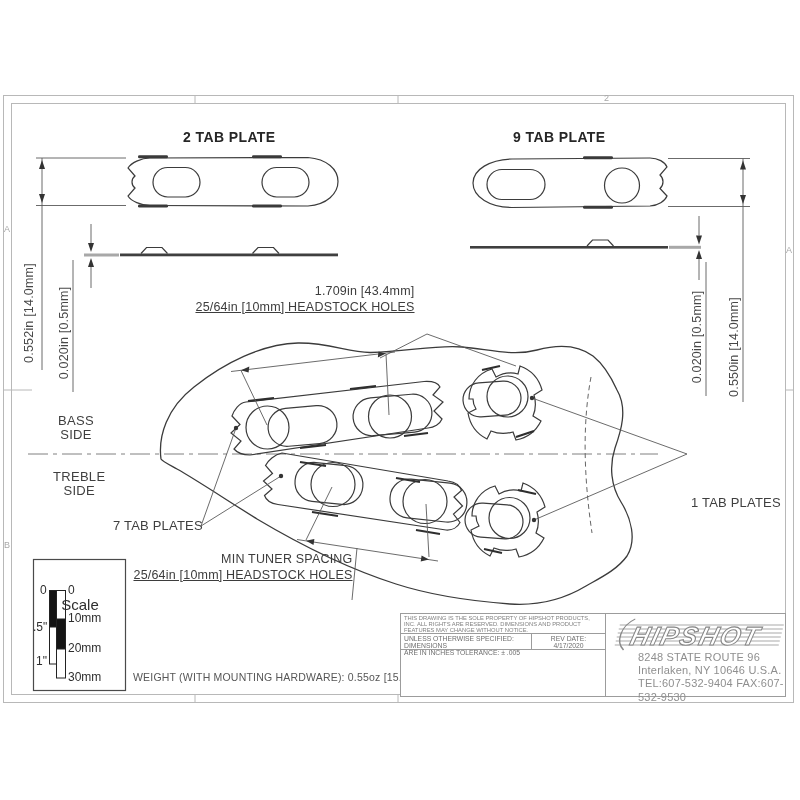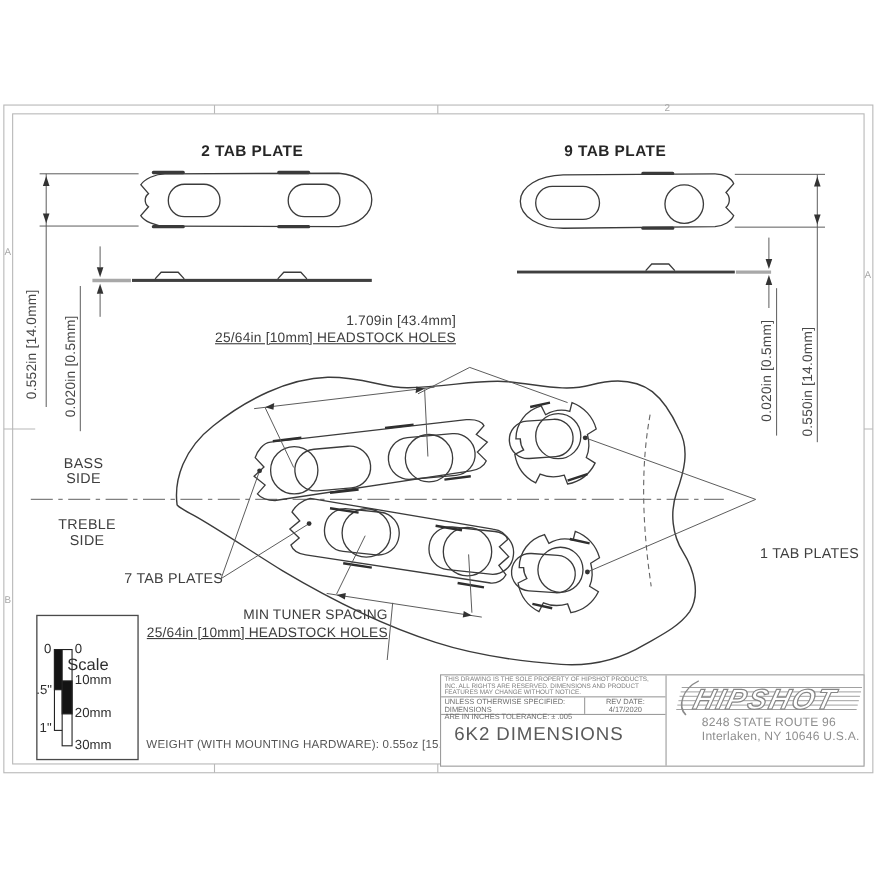--- a/index.html
+++ b/index.html
@@ -251,37 +251,37 @@
       <div id="tb-specrow">
         <div id="tb-spec">
           <div>UNLESS OTHERWISE SPECIFIED: DIMENSIONS</div>
           <div>ARE IN INCHES TOLERANCE:  ± .005</div>
         </div>
         <div id="tb-rev">
           <div>REV DATE:</div>
           <div>4/17/2020</div>
         </div>
       </div>
-      <div id="tb-title">6K2 DIMENSIONS</div>
     </div>
     <div id="tb-right">
       <svg id="tb-logo" width="172" height="36" viewBox="0 0 172 36">
         <g transform="skewX(-14) translate(8,0)">
           <g stroke="#9a9a9a" stroke-width="0.8">
             <line x1="2" y1="9" x2="166" y2="9"></line>
             <line x1="2" y1="13" x2="166" y2="13"></line>
             <line x1="2" y1="17" x2="166" y2="17"></line>
             <line x1="2" y1="21" x2="166" y2="21"></line>
             <line x1="2" y1="25" x2="166" y2="25"></line>
             <line x1="2" y1="29" x2="166" y2="29"></line>
           </g>
           <path d="M16,3 C3,10 2,26 12,34" stroke="#8a8a8a" stroke-width="1.4" fill="none"></path>
           <text x="16" y="29" font-family="'Liberation Sans',sans-serif" font-size="26" font-weight="bold" font-style="italic" fill="#ffffff" stroke="#868686" stroke-width="1.1" letter-spacing="2">HIPSHOT</text>
         </g>
       </svg>
       <div id="tb-address">
         <div>8248 STATE ROUTE 96</div>
         <div>Interlaken, NY 10646 U.S.A.</div>
+        <div>TEL:607-532-9404 FAX:607-532-9530</div>
       </div>
     </div>
   </div>
 
 </div>
 
 </body></html>

